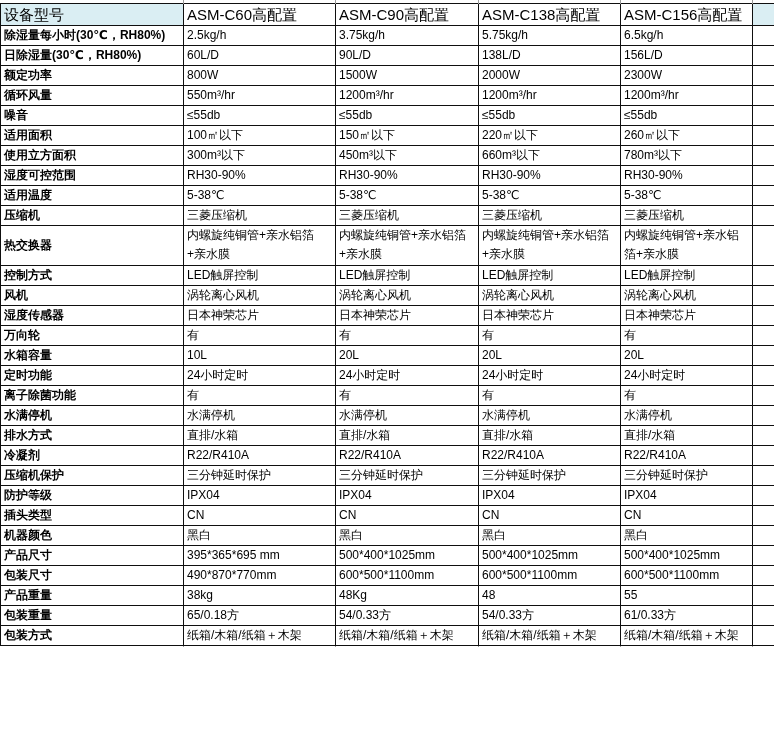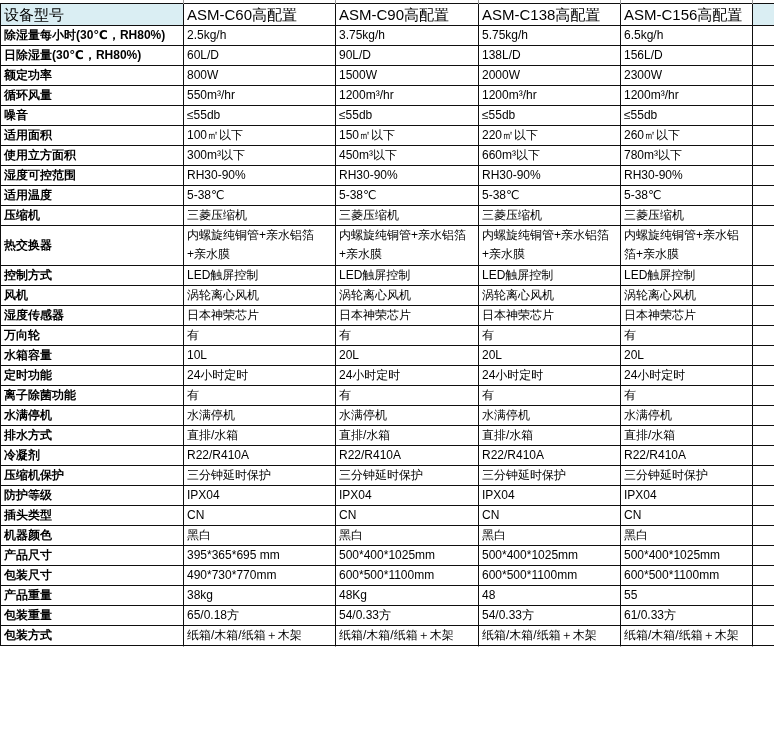--- a/index.html
+++ b/index.html
@@ -309,21 +309,21 @@
         <tr>
           <td class="label-cell">产品尺寸</td>
           <td class="value-cell">395*365*695 mm</td>
           <td class="value-cell">500*400*1025mm</td>
           <td class="value-cell">500*400*1025mm</td>
           <td class="value-cell">500*400*1025mm</td>
           <td class="edge-cell"></td>
         </tr>
         <tr>
           <td class="label-cell">包装尺寸</td>
-          <td class="value-cell">490*730*770mm</td>
+          <td class="value-cell">490*870*770mm</td>
           <td class="value-cell">600*500*1100mm</td>
           <td class="value-cell">600*500*1100mm</td>
           <td class="value-cell">600*500*1100mm</td>
           <td class="edge-cell"></td>
         </tr>
         <tr>
           <td class="label-cell">产品重量</td>
           <td class="value-cell">38kg</td>
           <td class="value-cell">48Kg</td>
           <td class="value-cell">48</td>

